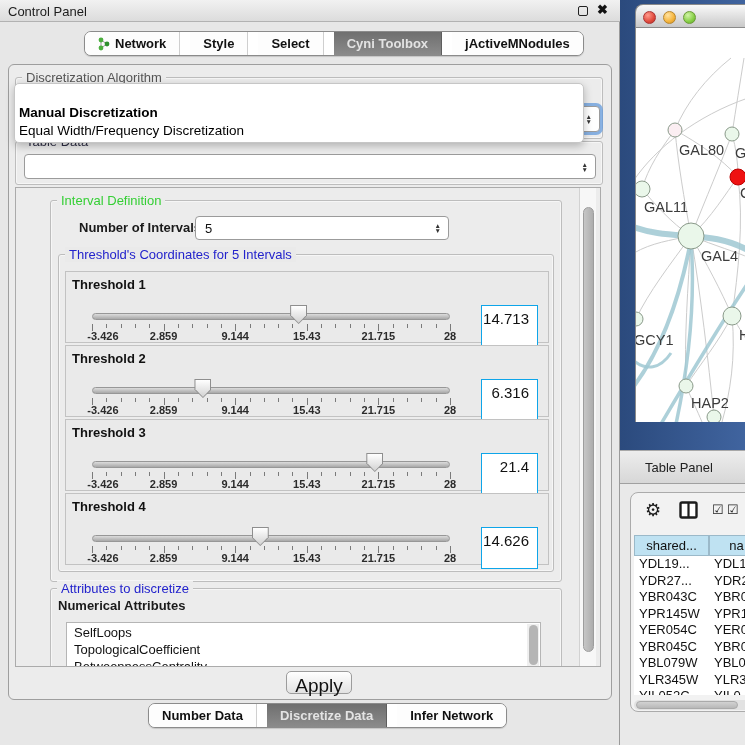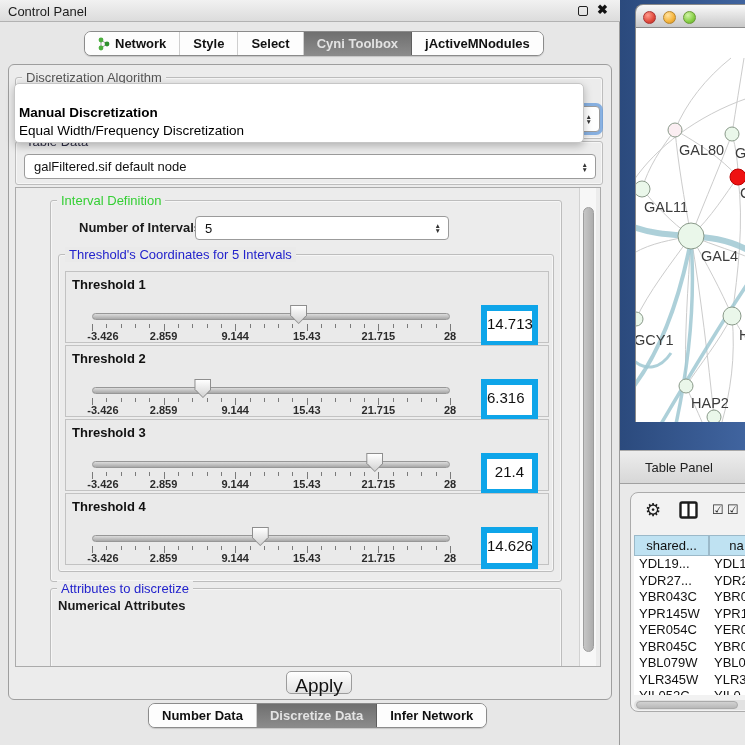--- a/index.html
+++ b/index.html
@@ -13,21 +13,21 @@
   #cp-titlebar { position:absolute; left:0; top:0; width:620px; height:22px;
     background:linear-gradient(#f1f1f1,#dcdcdc); border-bottom:1px solid #b2b2b2; }
   #cp-title { position:absolute; left:8px; top:4px; font-size:13px; color:#1c1c1c; }
   #float-ic { position:absolute; left:578px; top:6px; width:10px; height:10px;
     border:1.6px solid #222; border-radius:2px; }
   #close-ic { position:absolute; left:597px; top:2px; font-size:13px; font-weight:bold; color:#111; }
 
   
   .segbar { position:absolute; display:inline-flex; align-items:stretch; height:25px;
     background:#fff; border:1px solid #8b8b8b; border-radius:7px; overflow:hidden;
-    box-shadow:0 1px 1px rgba(0,0,0,.15); }
+    box-shadow:0 1px 1px rgba(0,0,0,.15);gap:10px; }
   .seg { display:flex; align-items:center; gap:5px; padding:0 13px; font-weight:bold;
     font-size:13px; color:#111; border-right:1px solid #cfcfcf; background:#fdfdfd; }
   .seg:last-child { border-right:none; }
   .seg.sel { background:linear-gradient(#6f6f6f,#8b8b8b); color:#e3e3e3;
     border-right:1px solid #5e5e5e; }
 
   #main-panel { position:absolute; left:8px; top:64px; width:604px; height:636px;
     background:#ececec; border:1px solid #9e9e9e; border-radius:6px; }
 
   
@@ -71,21 +71,21 @@
     background:linear-gradient(#dcdcdc,#a8a8a8); border:1px solid #979797; border-radius:4px; }
   .tickv { position:absolute; width:1px; background:#7a7a7a; }
   .ticklab { position:absolute; top:58px; font-size:11px; font-weight:bold; color:#2b2b2b;
     transform:translateX(-50%); white-space:nowrap; }
   .thumb-o { position:absolute; top:33px; width:17px; height:19px; background:#8e8e8e;
     clip-path:polygon(0 0,100% 0,100% 55%,50% 100%,0 55%); }
   .thumb-i { position:absolute; left:1px; top:1px; width:15px; height:17px;
     background:linear-gradient(#ffffff,#d2d2d2);
     clip-path:polygon(0 0,100% 0,100% 55%,50% 100%,0 55%); }
   .t-value { position:absolute; left:415px; top:33px; width:57px; height:42px;
-    background:#fff; border:6px solid #0ea5e9; font-size:15px; color:#111;
+    background:#fff; border:1px solid #0ea5e9; font-size:15px; color:#111;
     text-align:right; padding:4px 8px 0 0; }
 
   
   #attr-list { position:absolute; left:50px; top:434px; width:475px; height:46px;
     background:#fff; border:1px solid #b5b5b5; overflow:hidden; }
   .attr-item { position:absolute; left:7px; font-size:13px; color:#111; white-space:nowrap; }
   #attr-vsb { position:absolute; right:1px; top:1px; width:12px; height:44px; background:#efefef; }
   #attr-vsb-thumb { position:absolute; left:1.5px; top:1px; width:9px; height:40px;
     background:#b5b5b5; border-radius:5px; }
 
@@ -179,21 +179,20 @@
     </div>
 
     <div id="algo-popup">
       <div class="popup-opt" style="top:21px; font-weight:bold;">Manual Discretization</div>
       <div class="popup-opt" style="top:39px;">Equal Width/Frequency Discretization</div>
     </div>
 
     <div class="group" style="left:6px; top:76px; width:588px; height:44px;">
       <span class="gtitle gt-dark">Table Data</span>
       <div class="combo" style="left:8px; top:12px; width:572px; height:25px;">
-        <span>galFiltered.sif default node</span>
         <span class="spin">
             <span>▲</span>
             <span>▼</span>
           </span>
       </div>
     </div>
 
     <div id="scrollpane">
 
       <div class="group" style="left:34px; top:12px; width:512px; height:382px;">
@@ -371,20 +370,28 @@
               </div>
               <div class="t-value">14.626</div>
             </div>
           </div>
       </div>
 
       <div class="group" style="left:34px; top:400px; width:512px; height:90px;">
         <span class="gtitle gt-blue">Attributes to discretize</span>
       </div>
       <span class="abs" style="left:42px; top:410px; font-weight:bold;">Numerical Attributes</span>
+      <div id="attr-list">
+        <div id="attr-vsb">
+          <div id="attr-vsb-thumb"></div>
+        </div>
+      <div class="attr-item" style="top: 2px;">SelfLoops</div>
+          <div class="attr-item" style="top: 19px;">TopologicalCoefficient</div>
+          <div class="attr-item" style="top: 36px;">BetweennessCentrality</div>
+        </div>
 
       <div class="vsb-track">
         <div class="vsb-thumb"></div>
       </div>
     </div>
 
     <div id="apply-btn">Apply</div>
   </div>
 
   <div class="segbar" id="bottom-tabbar" style="left:148px; top:703px;">

